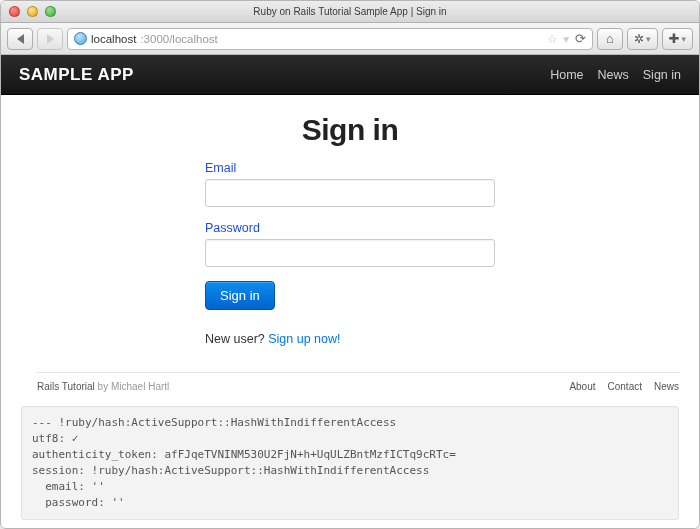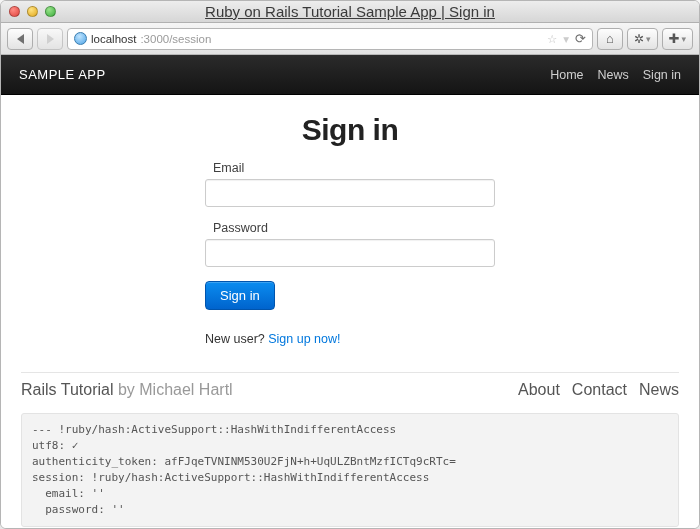--- a/index.html
+++ b/index.html
@@ -39,23 +39,22 @@
     width: 11px; height: 11px; border-radius: 50%;
     border: 0.5px solid rgba(0,0,0,0.25);
   }
   .tl-close { background: radial-gradient(circle at 35% 30%, #ff8b83, #e0443e); }
   .tl-min   { background: radial-gradient(circle at 35% 30%, #ffe27f, #e1a91e); }
   .tl-zoom  { background: radial-gradient(circle at 35% 30%, #98e38a, #3fae3f); }
   .title-text {
     position: absolute;
     left: 0; right: 0;
     text-align: center;
-    font-size: 15px;
+    font-size: 10px;
     color: #3a3a3a;
-    text-decoration: underline;
   }
   
   .toolbar {
     height: 32px;
     background: linear-gradient(#f5f5f5, #e2e2e2);
     border-bottom: 1px solid #b7b7b7;
     display: flex;
     align-items: center;
     padding: 0 6px;
     gap: 4px;
@@ -118,22 +117,22 @@
     background: #1b1b1b;
     background: linear-gradient(#2b2b2b, #141414);
     height: 40px;
     display: flex;
     align-items: center;
     padding: 0 18px;
     border-bottom: 1px solid #000;
   }
   .brand {
     color: #fff;
-    font-weight: 400;
-    font-size: 13px;
+    font-weight: 700;
+    font-size: 17px;
     letter-spacing: 0.5px;
   }
   .nav-right { margin-left: auto; display: flex; gap: 14px; padding-left: 32px; }
   .nav-link { color: #cfcfcf; font-size: 12.5px; }
   .container {
     padding: 12px 20px 0 20px;
   }
   .alert-error {
     background: #f2dede;
     border: 1px solid #eed3d7;
@@ -150,24 +149,23 @@
     color: #222;
     margin: 6px 0 14px 0;
     letter-spacing: -0.5px;
   }
   .form-wrap {
     width: 290px;
     margin: 0 auto;
   }
   .form-label {
     font-size: 12.5px;
-    color: #404040;
+    color: #1d4ed8;
     margin-bottom: 4px;
     display: block;
-    margin-left: 8px;
   }
   .form-control {
     width: 100%;
     height: 28px;
     border: 1px solid #ccc;
     border-radius: 3px;
     padding: 3px 6px;
     font-size: 13px;
     box-shadow: inset 0 1px 1px rgba(0,0,0,0.06);
     margin-bottom: 14px;
@@ -184,25 +182,25 @@
     box-shadow: inset 0 1px 0 rgba(255,255,255,0.2);
   }
   .signup-row {
     margin-top: 22px;
     font-size: 12.5px;
   }
   .signup-row a { color: #0077dd; text-decoration: none; }
   
   .footer {
     border-top: 1px solid #e5e5e5;
-    margin: 26px 20px 0 20px;
+    margin: 26px 20px 0 36px;
     padding: 8px 0 0 0;
     display: flex;
     align-items: center;
-    font-size: 16px;
+    font-size: 10px;
     color: #555;
   }
   .footer .ft-left { color: #555; }
   .footer .ft-left .muted { color: #999; }
   .footer .ft-right { margin-left: auto; display: flex; gap: 12px; align-items: flex-end; }
   
   .debug {
     margin: 14px 20px 0 20px;
     background: #f3f3f3;
     border: 1px solid #e3e3e3;
@@ -233,21 +231,21 @@
   <div class="toolbar">
     <div class="tb-btn sq">
         <span class="arrow-left"></span>
       </div>
     <div class="tb-btn sq" style="opacity:0.6">
         <span class="arrow-right"></span>
       </div>
     <div class="url-bar">
       <span class="globe"></span>
       <span class="host">localhost</span>
-        <span class="path">:3000/session</span>
+        <span class="path">:3000/localhost</span>
       <span class="url-right">
         <span>☆</span>
         <span style="color:#ccc">▾</span>
         <span class="reload">⟳</span>
       </span>
     </div>
     <div class="tb-right">
       <div class="tb-btn sq">
           <span class="home-ico">⌂</span>
         </div>

